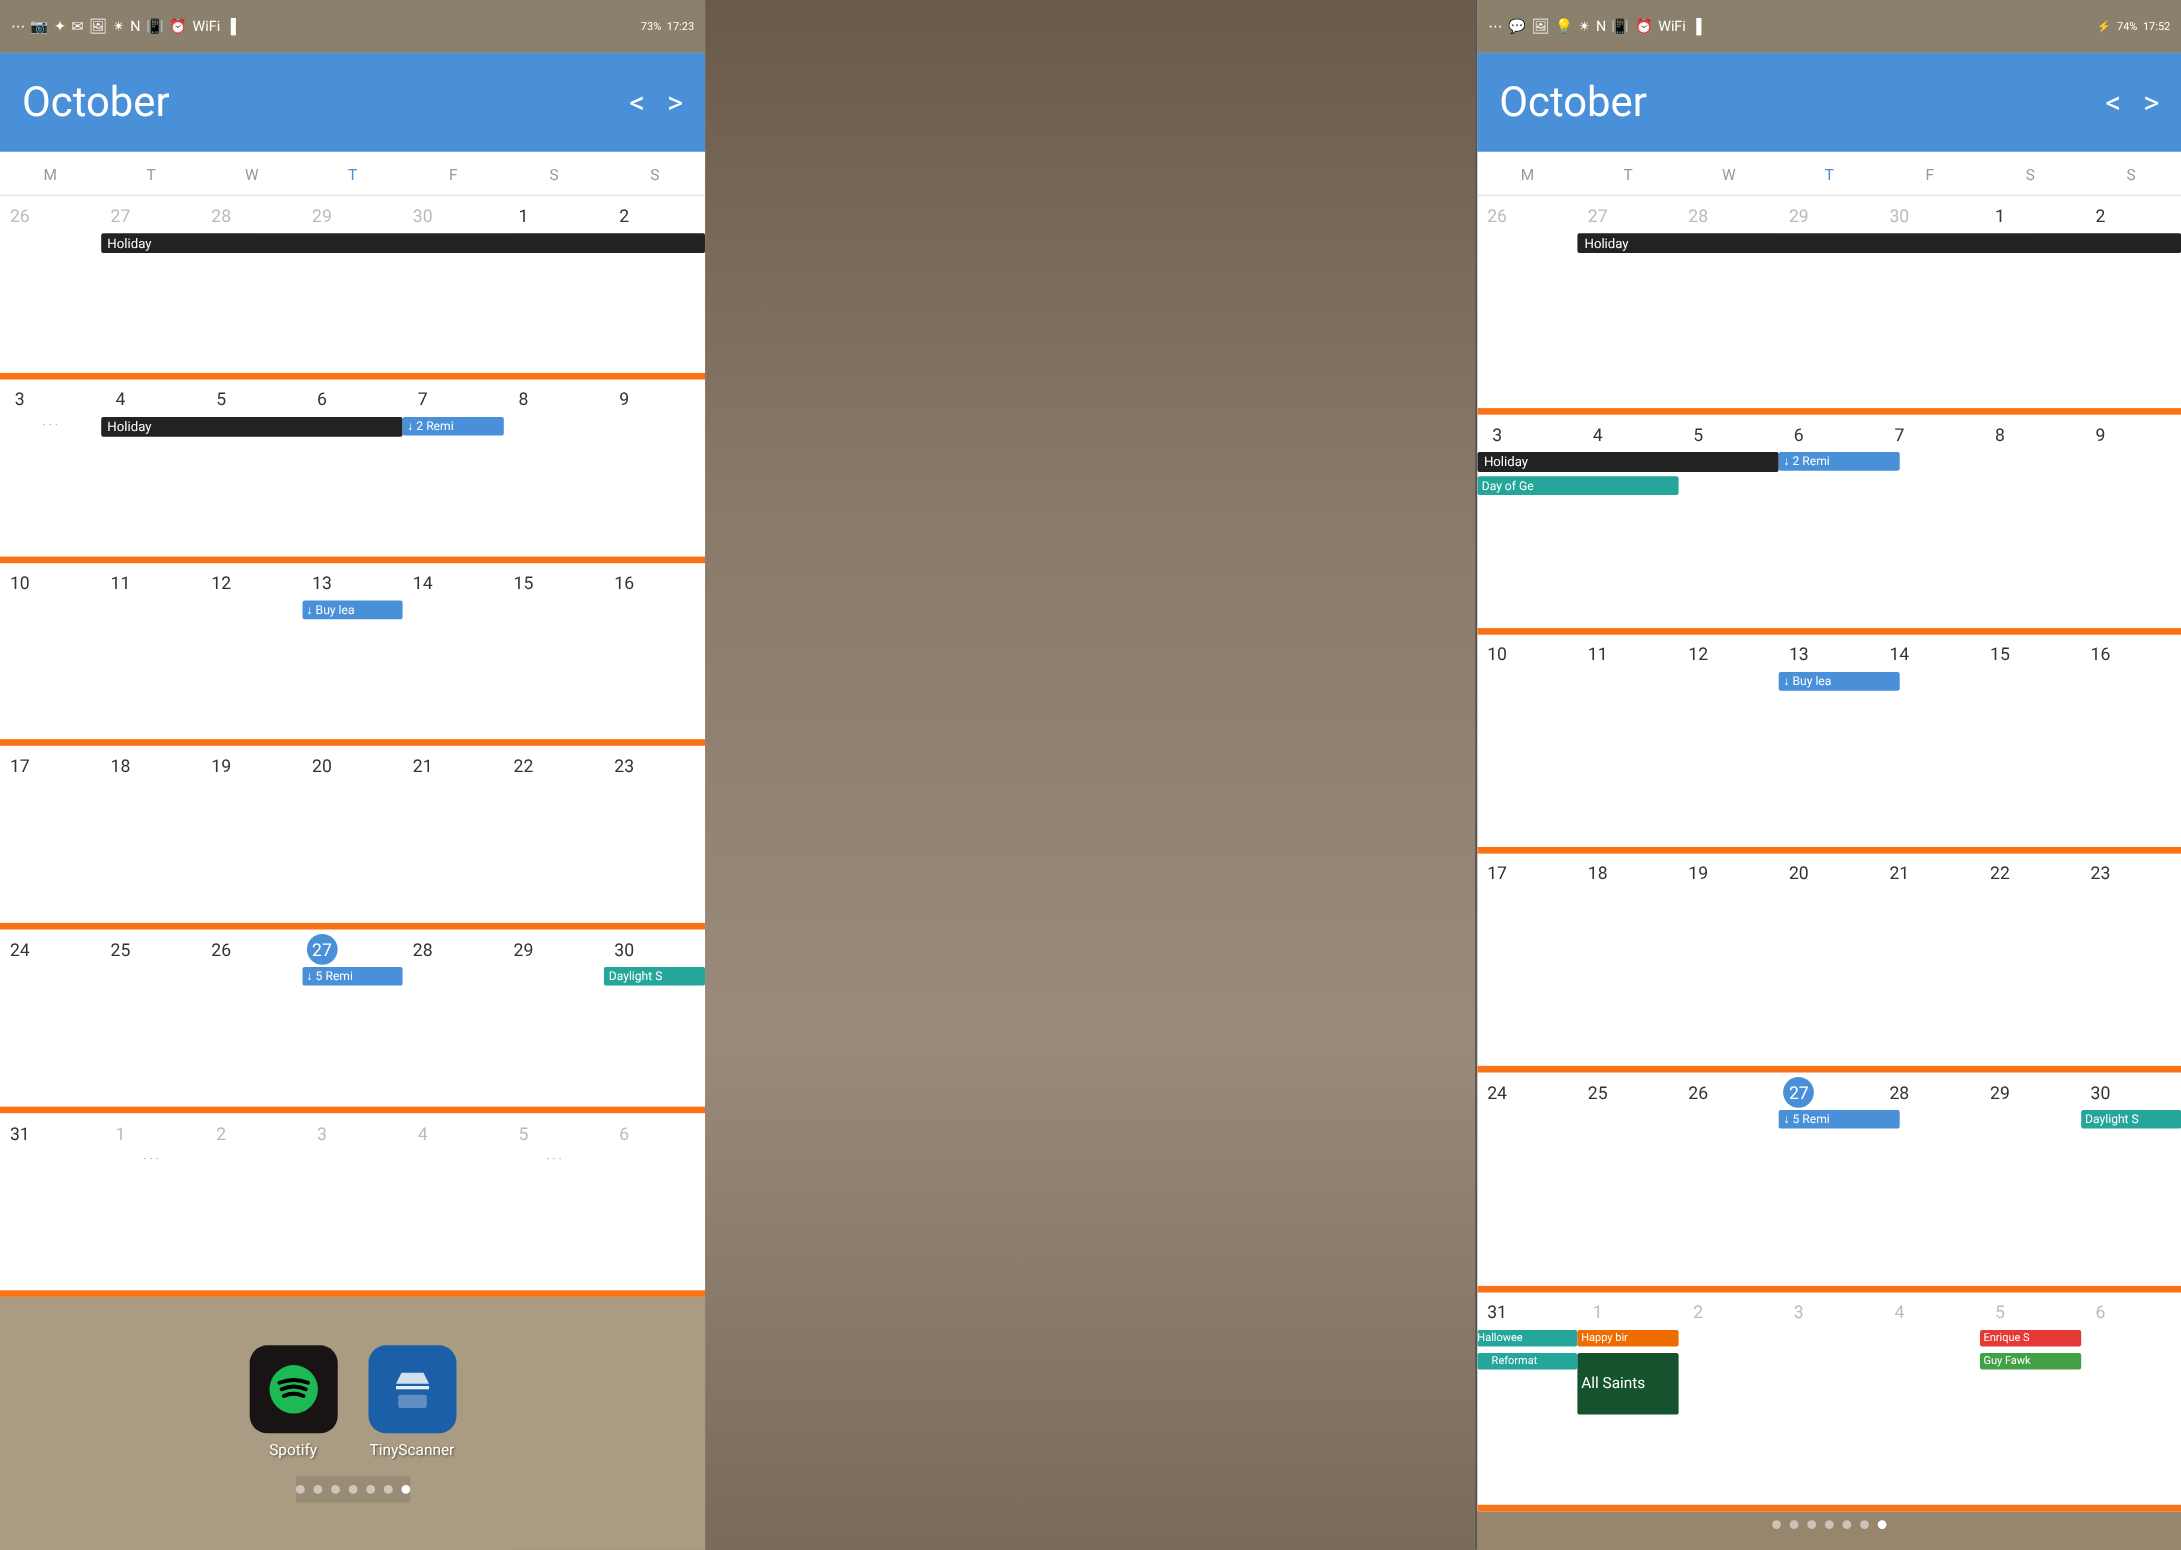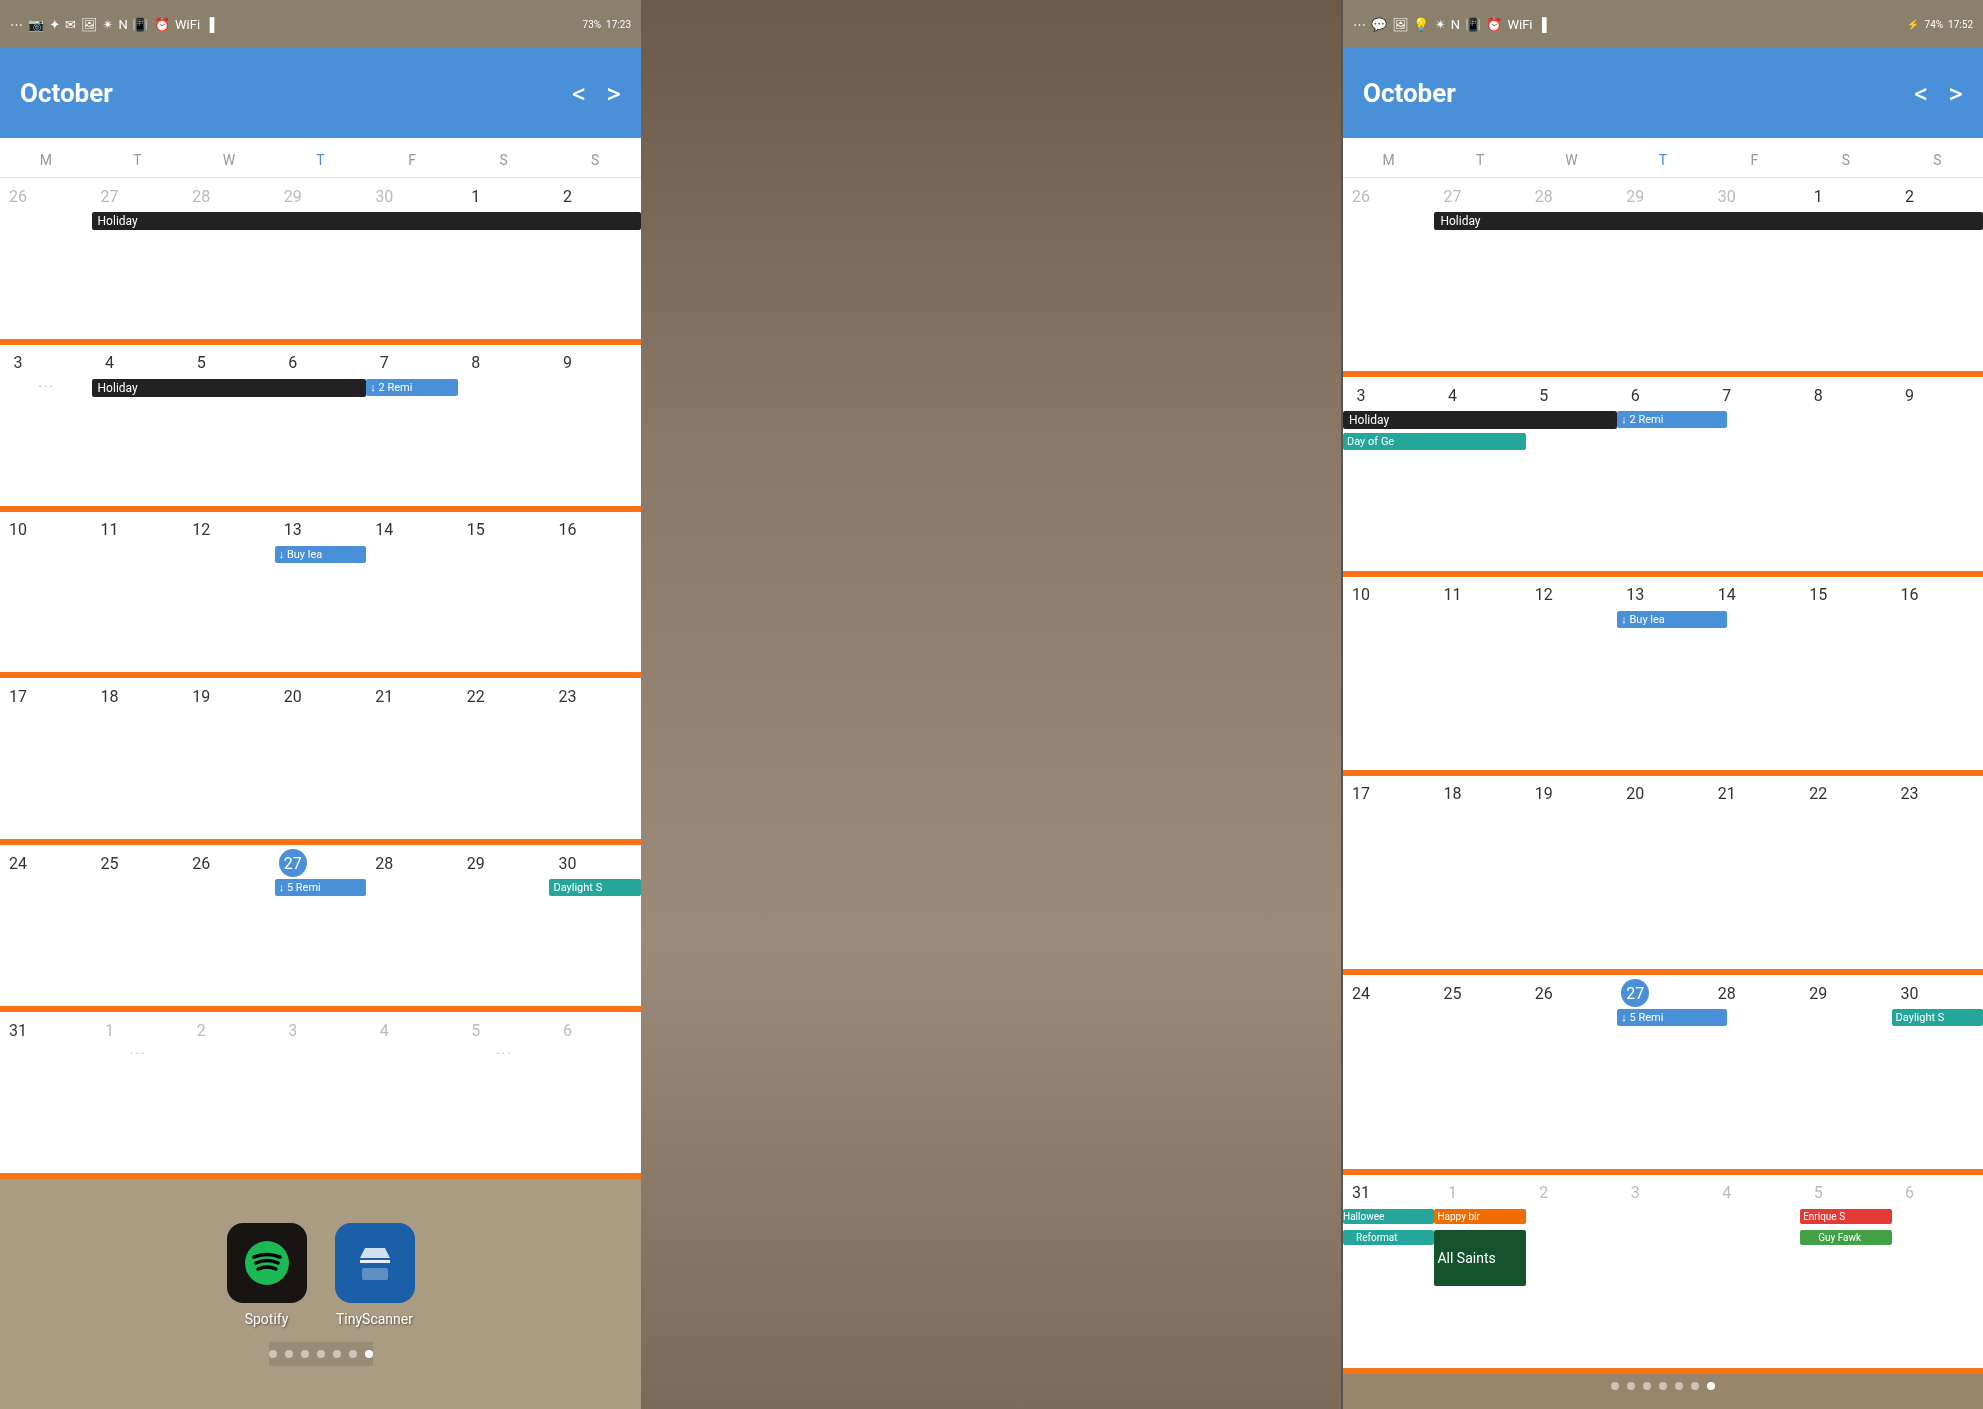--- a/index.html
+++ b/index.html
@@ -53,22 +53,22 @@
     .calendar-header {
       background: #4a90d9;
       height: 90px;
       display: flex;
       align-items: center;
       justify-content: space-between;
       padding: 0 20px;
       color: white;
     }
     .month-title {
-      font-size: 26px;
-      font-weight: 700;
+      font-size: 38px;
+      font-weight: 400;
       color: white;
     }
     .nav-arrows { display: flex; gap: 20px; }
     .nav-arrow {
       font-size: 28px;
       color: white;
       cursor: pointer;
     }
 
     
@@ -615,21 +615,21 @@
           <span class="day-number other-month">5</span>
         </div>
       <div class="day-cell">
           <span class="day-number other-month">6</span>
         </div>
       <div style="position:absolute; top:34px; left:0; width:calc(1/7*100%); background:#26a69a; color:white; padding:2px 0; font-size:10px; border-radius:2px; z-index:2;">Hallowee</div>
       <div style="position:absolute; top:34px; left:calc(1/7*100%); width:calc(1/7*100%); background:#ef6c00; color:white; padding:2px 3px; font-size:10px; border-radius:2px; z-index:2;">Happy bir</div>
       <div style="position:absolute; top:55px; left:0; width:calc(1/7*100%); background:#26a69a; color:white; padding:2px 13px; font-size:10px; border-radius:2px; z-index:2;">Reformat</div>
       <div style="position:absolute; top:55px; left:calc(1/7*100%); width:calc(1/7*100%); background:#14532d; color:white; padding:20px 3px; font-size:14px; border-radius:2px; z-index:2;">All Saints</div>
       <div style="position:absolute; top:34px; left:calc(5/7*100%); width:calc(1/7*100%); background:#e53935; color:white; padding:2px 3px; font-size:10px; border-radius:2px; z-index:2;">Enrique S</div>
-      <div style="position:absolute; top:55px; left:calc(5/7*100%); width:calc(1/7*100%); background:#43a047; color:white; padding:2px 18px; font-size:10px; border-radius:2px; z-index:2;">Guy Fawk</div>
+      <div style="position:absolute; top:55px; left:calc(5/7*100%); width:calc(1/7*100%); background:#43a047; color:white; padding:2px 3px; font-size:10px; border-radius:2px; z-index:2;">Guy Fawk</div>
     </div>
   </div>
 
   <div class="page-dots" style="height:35px; background: rgba(80,60,40,0.4);">
     <div class="dot"></div>
     <div class="dot"></div>
     <div class="dot"></div>
     <div class="dot"></div>
     <div class="dot"></div>
     <div class="dot"></div>

